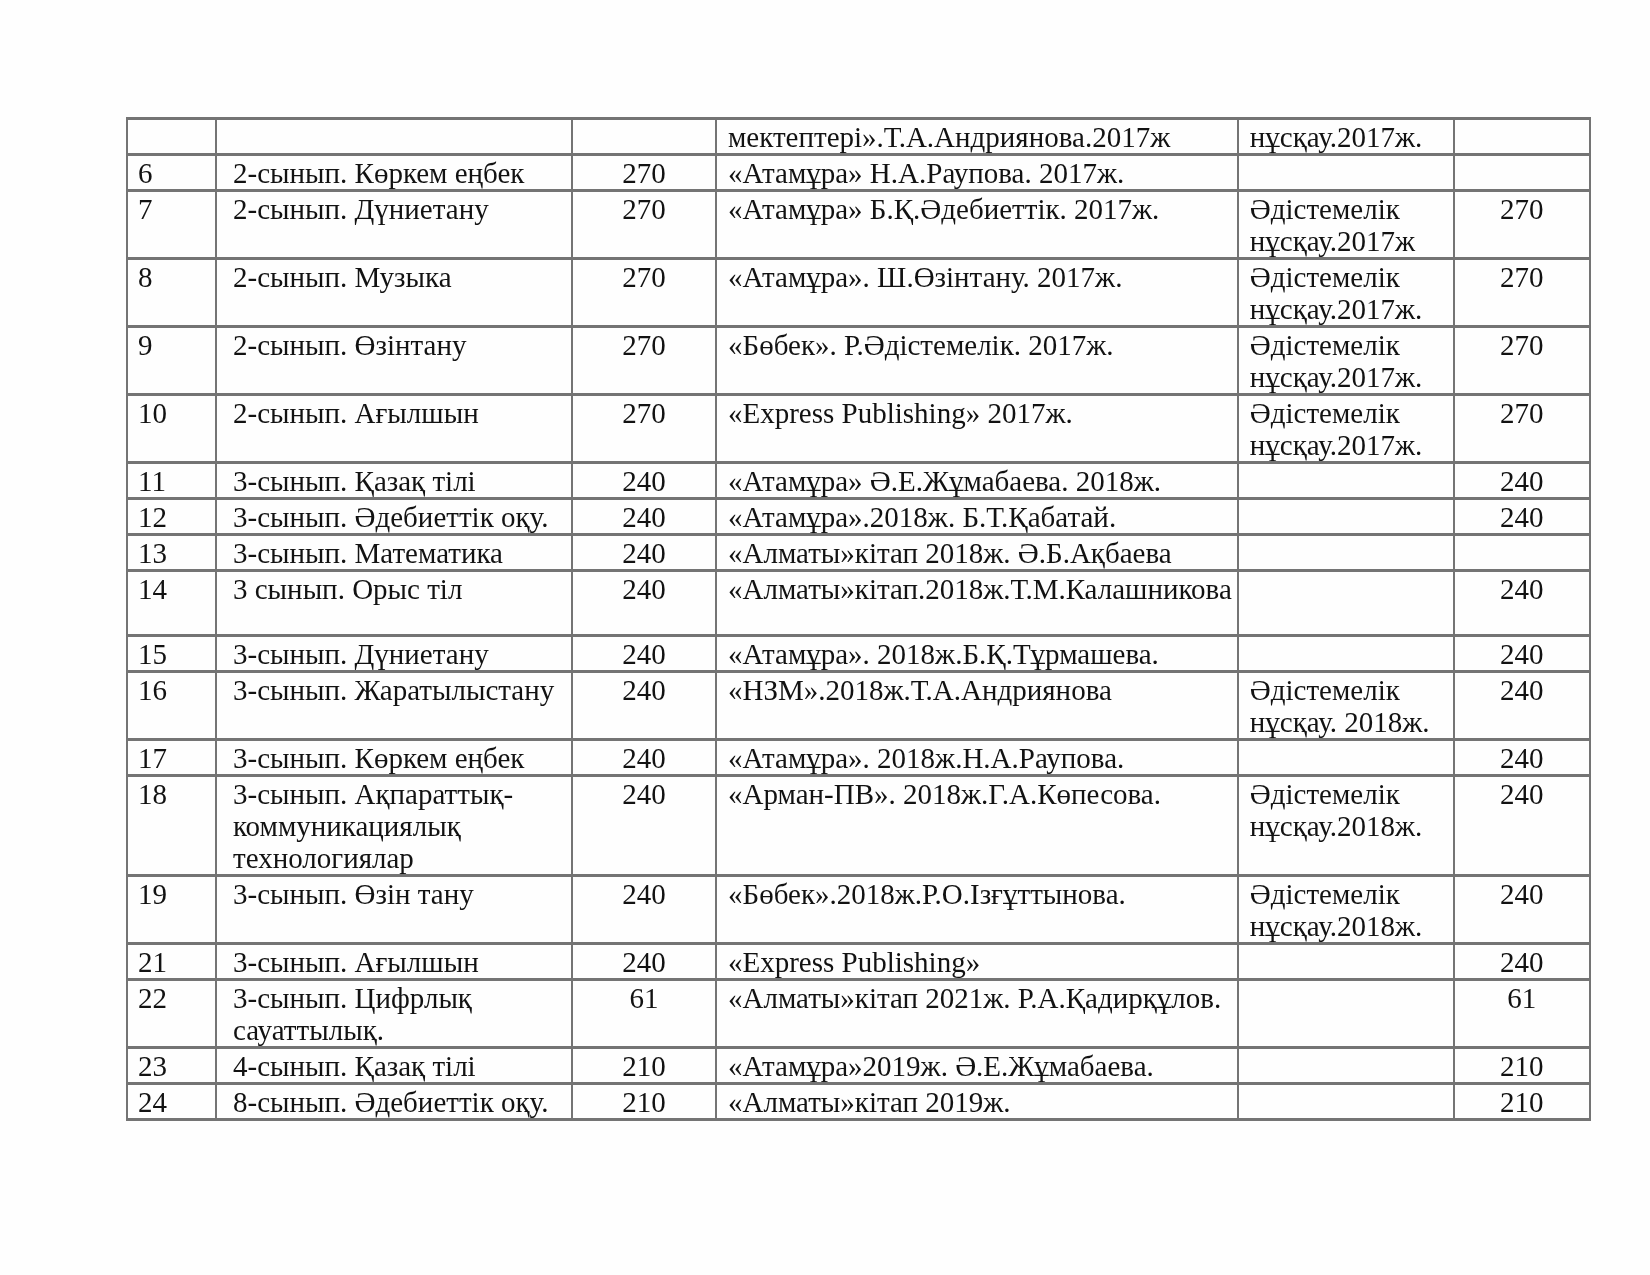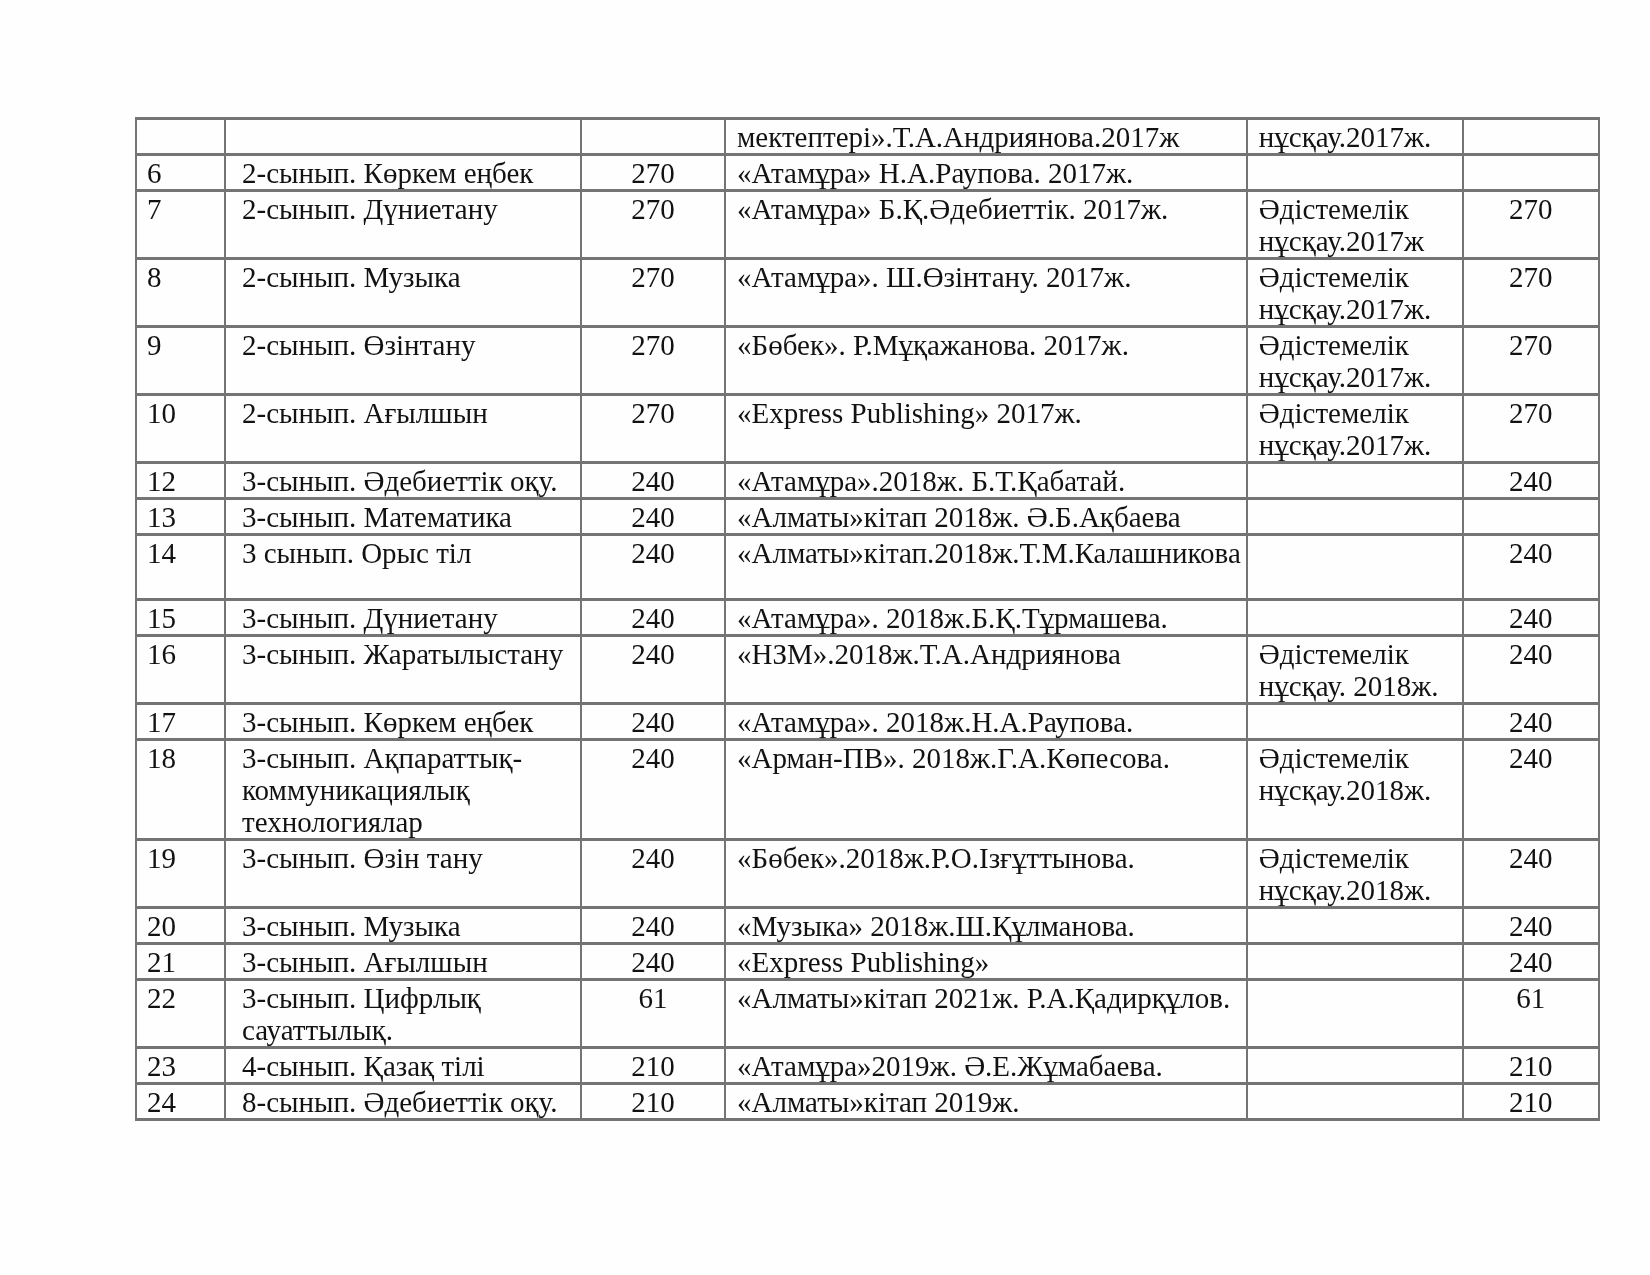--- a/index.html
+++ b/index.html
@@ -14,21 +14,21 @@
   }
   .page {
     position: relative;
     width: 1650px;
     height: 1275px;
     background: #fefefe;
     overflow: hidden;
   }
   table.doc-table {
     position: absolute;
-    left: 135px;
+    left: 126px;
     top: 117px;
     border-collapse: collapse;
     table-layout: fixed;
   }
   table.doc-table td {
     border: 2px solid #747474;
     border-top-width: 3px;
     border-bottom-width: 3px;
     vertical-align: top;
     font-size: 29px;
@@ -93,31 +93,39 @@
           <td class="col-subject">2-сынып. Музыка</td>
           <td class="align-center col-hours">270</td>
           <td class="col-publisher-author">«Атамұра». Ш.Өзінтану. 2017ж.</td>
           <td class="col-methodical-guide">Әдістемелік нұсқау.2017ж.</td>
           <td class="align-center col-hours-confirmed">270</td>
         </tr>
         <tr style="height: 64px;">
           <td class="col-row-number">9</td>
           <td class="col-subject">2-сынып. Өзінтану</td>
           <td class="align-center col-hours">270</td>
-          <td class="col-publisher-author">«Бөбек». Р.Мұқажанова. 2017ж.</td>
+          <td class="col-publisher-author">«Бөбек». Р.Әдістемелік. 2017ж.</td>
           <td class="col-methodical-guide">Әдістемелік нұсқау.2017ж.</td>
           <td class="align-center col-hours-confirmed">270</td>
         </tr>
         <tr style="height: 64px;">
           <td class="col-row-number">10</td>
           <td class="col-subject">2-сынып. Ағылшын</td>
           <td class="align-center col-hours">270</td>
           <td class="col-publisher-author">«Express Publishing» 2017ж.</td>
           <td class="col-methodical-guide">Әдістемелік нұсқау.2017ж.</td>
           <td class="align-center col-hours-confirmed">270</td>
+        </tr>
+        <tr style="height: 33px;">
+          <td class="col-row-number">11</td>
+          <td class="col-subject">3-сынып. Қазақ тілі</td>
+          <td class="align-center col-hours">240</td>
+          <td class="col-publisher-author">«Атамұра» Ә.Е.Жұмабаева. 2018ж.</td>
+          <td class="col-methodical-guide"></td>
+          <td class="align-center col-hours-confirmed">240</td>
         </tr>
         <tr style="height: 33px;">
           <td class="col-row-number">12</td>
           <td class="col-subject">3-сынып. Әдебиеттік оқу.</td>
           <td class="align-center col-hours">240</td>
           <td class="col-publisher-author">«Атамұра».2018ж. Б.Т.Қабатай.</td>
           <td class="col-methodical-guide"></td>
           <td class="align-center col-hours-confirmed">240</td>
         </tr>
         <tr style="height: 33px;">
@@ -167,28 +175,20 @@
           <td class="col-publisher-author">«Арман-ПВ». 2018ж.Г.А.Көпесова.</td>
           <td class="col-methodical-guide">Әдістемелік нұсқау.2018ж.</td>
           <td class="align-center col-hours-confirmed">240</td>
         </tr>
         <tr style="height: 64px;">
           <td class="col-row-number">19</td>
           <td class="col-subject">3-сынып. Өзін тану</td>
           <td class="align-center col-hours">240</td>
           <td class="col-publisher-author">«Бөбек».2018ж.Р.О.Ізғұттынова.</td>
           <td class="col-methodical-guide">Әдістемелік нұсқау.2018ж.</td>
-          <td class="align-center col-hours-confirmed">240</td>
-        </tr>
-        <tr style="height: 33px;">
-          <td class="col-row-number">20</td>
-          <td class="col-subject">3-сынып. Музыка</td>
-          <td class="align-center col-hours">240</td>
-          <td class="col-publisher-author">«Музыка» 2018ж.Ш.Құлманова.</td>
-          <td class="col-methodical-guide"></td>
           <td class="align-center col-hours-confirmed">240</td>
         </tr>
         <tr style="height: 33px;">
           <td class="col-row-number">21</td>
           <td class="col-subject">3-сынып. Ағылшын</td>
           <td class="align-center col-hours">240</td>
           <td class="col-publisher-author">«Express Publishing»</td>
           <td class="col-methodical-guide"></td>
           <td class="align-center col-hours-confirmed">240</td>
         </tr>

